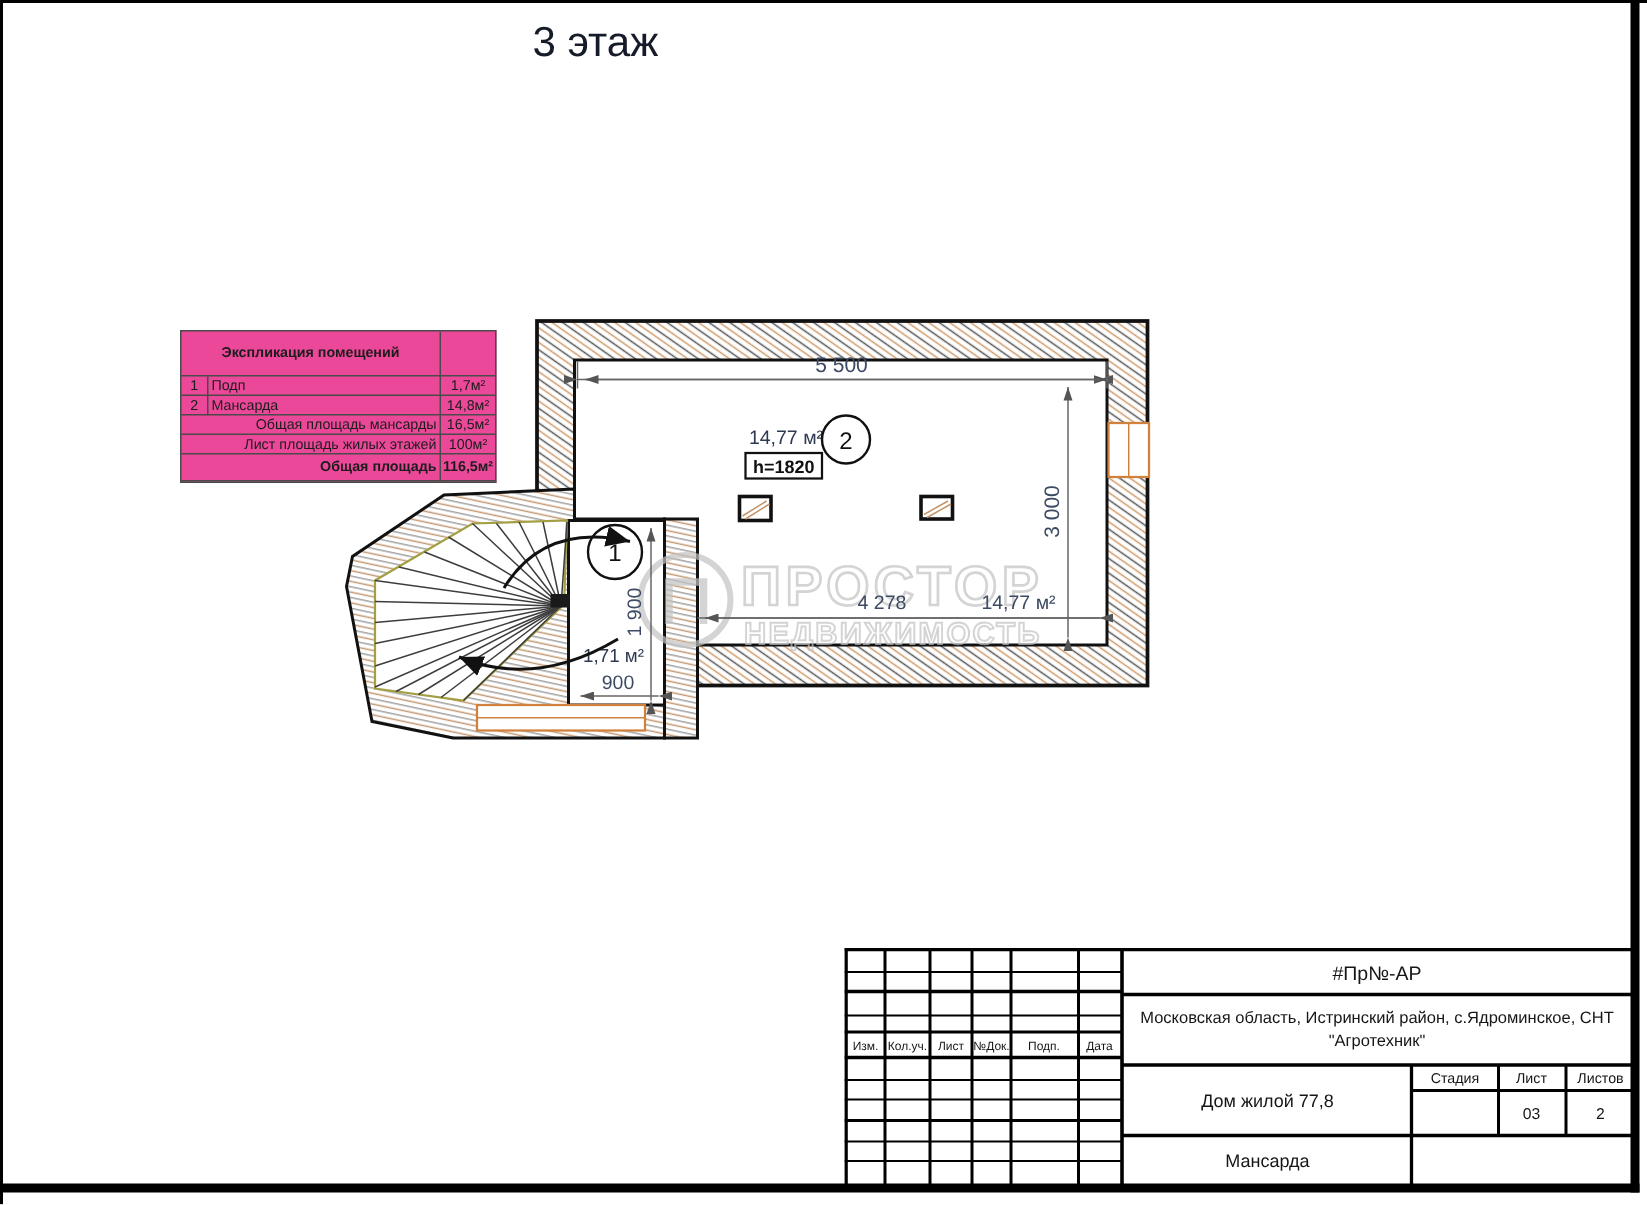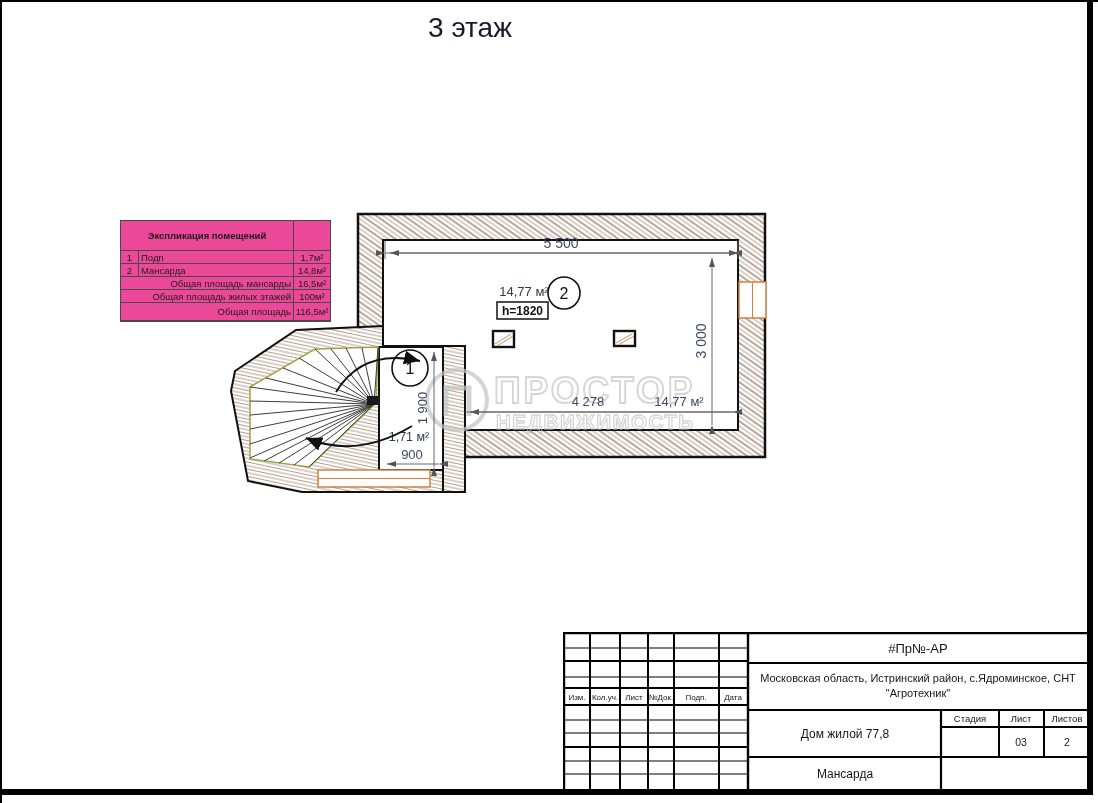--- a/index.html
+++ b/index.html
@@ -1,34 +1,34 @@
 <!DOCTYPE html>
 <html><head>
 <meta charset="utf-8">
 <style>
   html,body{margin:0;padding:0;background:#fff;}
   #sheet{position:relative;width:1098px;height:803px;background:#fff;overflow:hidden;
          font-family:"Liberation Sans", sans-serif;}
   .frame{position:absolute;background:#000;}
-  #floor-title{position:absolute;left:355px;top:12px;width:230px;text-align:center;
+  #floor-title{position:absolute;left:355px;top:12px;width:230px;text-align:left;
                font-size:28px;color:#161b29;}
   
   #expl{position:absolute;left:120px;top:220px;width:209px;border:1px solid #4a4a4a;
         border-collapse:collapse;font-size:9.5px;color:#1c1c1c;display:grid;
         grid-template-columns:18px 155px 36px;background:#ec4899;}
   #expl .c{border-right:1px solid #4a4a4a;border-bottom:1px solid #4a4a4a;
            display:flex;align-items:center;padding:0 2px;box-sizing:border-box;overflow:hidden;}
   #expl .last{border-right:none;}
   #expl .num{justify-content:center;}
   #expl .val{justify-content:center;}
   #expl .span2{grid-column:1/3;}
   #expl .hdr{height:30px;justify-content:center;font-weight:bold;}
   #expl .r{height:13px;}
   #expl .tot{justify-content:flex-end;text-align:right;}
-  #expl .big{height:18px;font-weight:normal;}
+  #expl .big{height:18px;font-weight:bold;}
   svg text{font-family:"Liberation Sans", sans-serif;}
 </style>
 </head>
 <body>
 <div id="sheet">
 
 <div class="frame" style="left:0;top:0;width:1098px;height:2px;"></div>
 <div class="frame" style="left:0;top:0;width:2px;height:803px;"></div>
 <div class="frame" style="left:1087px;top:0;width:6px;height:795px;"></div>
 <div class="frame" style="left:0;top:789px;width:1093px;height:6px;"></div>
@@ -43,21 +43,21 @@
   <div class="c r">Подп</div>
   <div class="c r val last">1,7м²</div>
 
   <div class="c r num">2</div>
   <div class="c r">Мансарда</div>
   <div class="c r val last">14,8м²</div>
 
   <div class="c r tot span2">Общая площадь мансарды</div>
   <div class="c r val last">16,5м²</div>
 
-  <div class="c r tot span2">Общая площадь жилых этажей</div>
+  <div class="c r tot span2">Лист площадь жилых этажей</div>
   <div class="c r val last">100м²</div>
 
   <div class="c big tot span2">Общая площадь</div>
   <div class="c big val last">116,5м²</div>
 </div>
 
 <svg style="position:absolute;left:225px;top:190px;" width="565" height="320" viewBox="225 190 565 320">
   <defs>
     <pattern id="hatchMain" width="8" height="8" patternUnits="userSpaceOnUse" patternTransform="rotate(35)">
       <rect width="8" height="8" fill="#ffffff"></rect>

